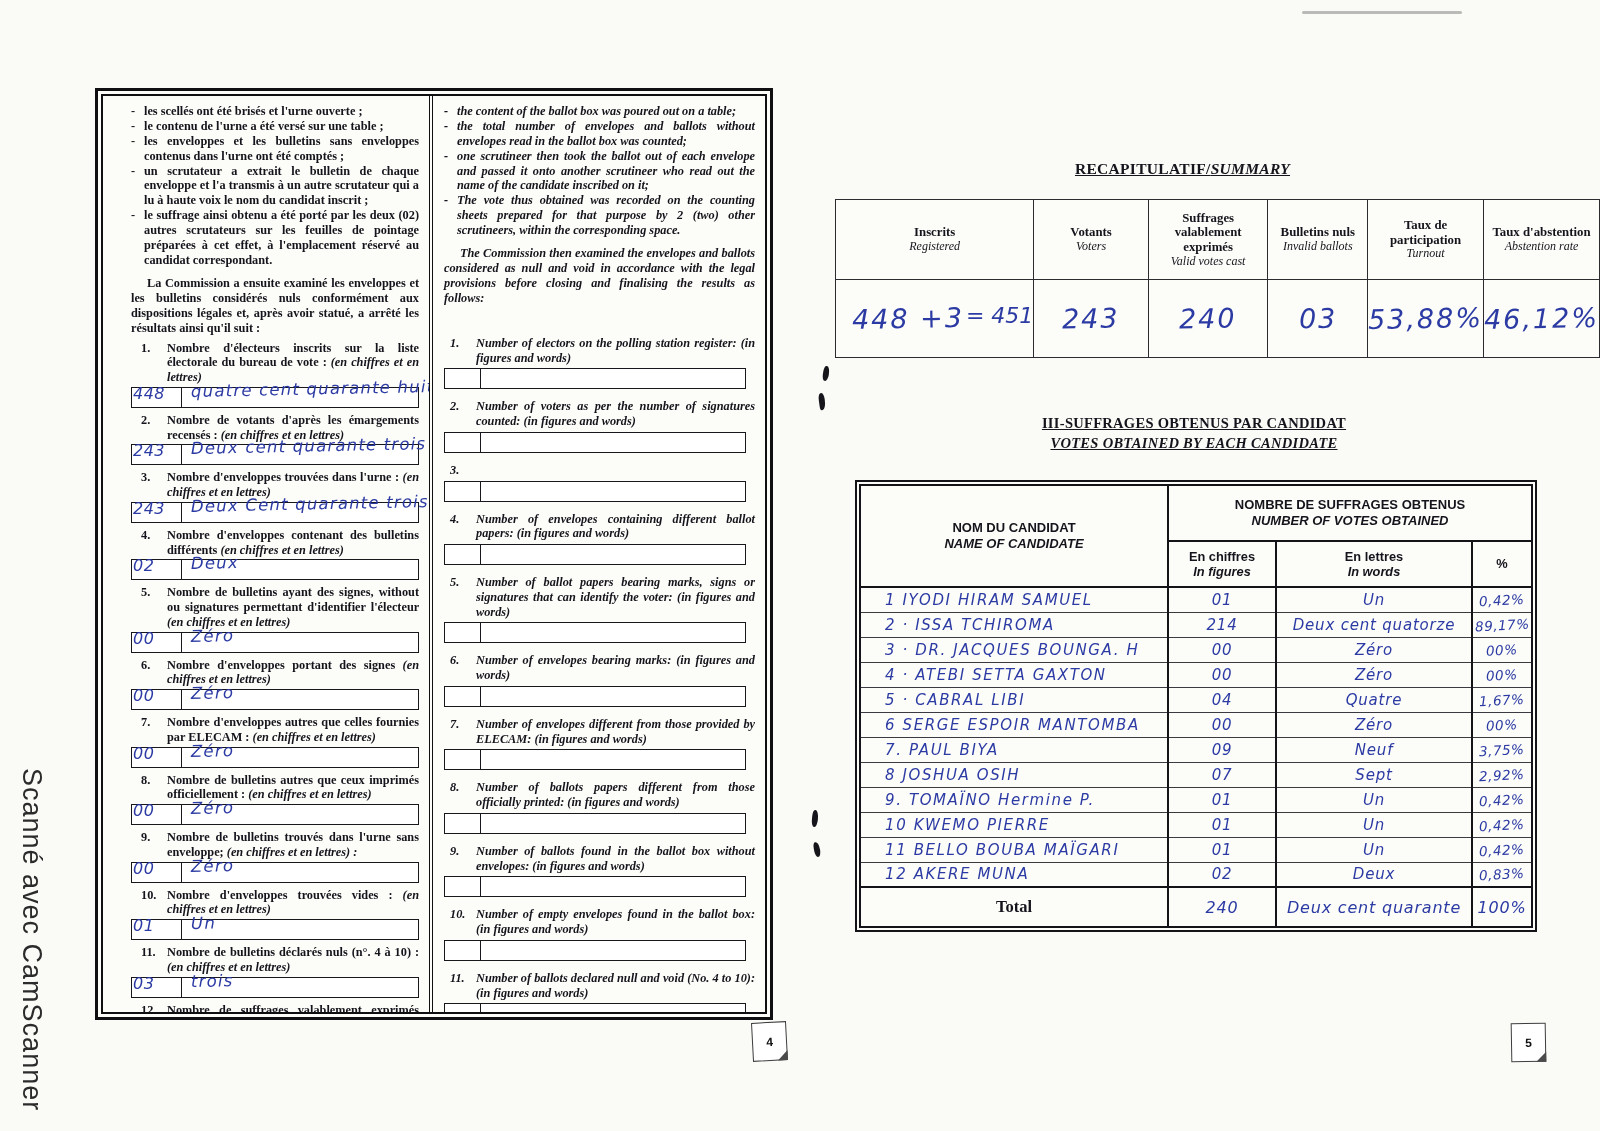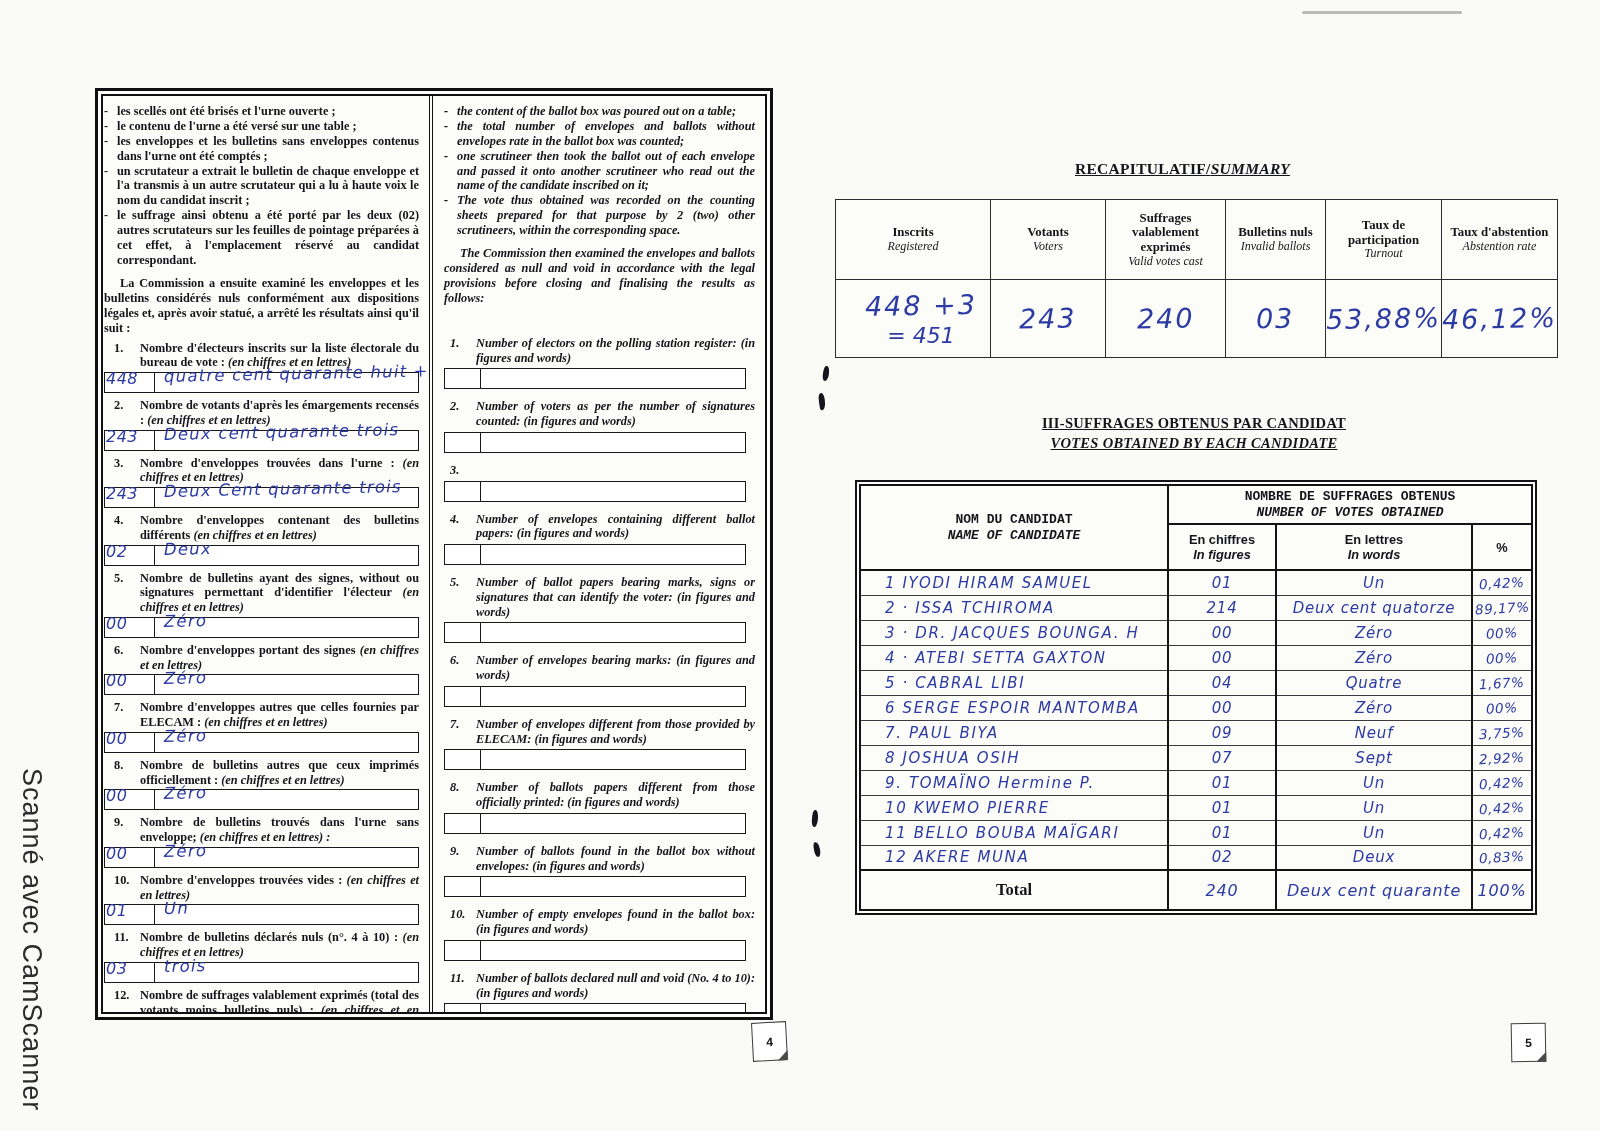--- a/index.html
+++ b/index.html
@@ -16,21 +16,21 @@
   .mark { position:absolute; background:#15151b; border-radius:40% 60% 50% 50%; }
   .m1 { left:823px; top:366px; width:6px; height:15px; transform:rotate(10deg); }
   .m2 { left:819px; top:393px; width:6px; height:17px; transform:rotate(-8deg); border-radius:50% 50% 70% 30%; }
   .m3 { left:812px; top:810px; width:6px; height:17px; transform:rotate(6deg); }
   .m4 { left:814px; top:842px; width:6px; height:15px; transform:rotate(-10deg); }
 
   
   .form-outer { position:absolute; left:95px; top:88px; width:678px; height:932px;
                 border:3px solid #0f0f12; padding:3px; background:#fcfcf8; }
   .form-inner { border:2px solid #0f0f12; height:100%; display:flex; }
-  .col { padding:8px 10px 4px 1px; overflow:hidden; }
+  .col { padding:8px 10px 4px 28px; overflow:hidden; }
   .col-fr { width:326px; }
   .col-en { flex:1; border-left:4px double #0f0f12; padding-left:11px; }
 
   ul.blist { list-style:none; }
   ul.blist li { position:relative; padding-left:13px; font-weight:bold; font-size:12.3px; line-height:1.21; text-align:justify; }
   ul.blist li::before { content:"-"; position:absolute; left:0; top:0; }
   .para { font-weight:bold; font-size:12.3px; line-height:1.22; text-align:justify; text-indent:16px; margin-top:8px; }
   .col-en ul.blist li, .col-en .para { font-style:italic; }
 
   .q { display:flex; font-weight:bold; font-size:12.3px; line-height:1.2; margin-top:5px; }
@@ -57,32 +57,32 @@
   .sum-title span { text-decoration:underline; }
   .sum-title .en { font-style:italic; }
 
   .sum-table { position:absolute; left:835px; top:199px; border-collapse:collapse; table-layout:fixed; background:#fcfcf8; }
   .sum-table th, .sum-table td { border:1.7px solid #2b2b30; }
   .sum-table th { height:80px; vertical-align:middle; padding:4px 6px; font-size:12.8px; }
   .sum-table th .fr { display:block; font-weight:bold; line-height:1.15; }
   .sum-table th .en { display:block; font-style:italic; font-weight:normal; font-size:12px; line-height:1.15; }
   .sum-table td { height:78px; vertical-align:middle; text-align:center; }
   .hw-lg { font-size:27px; letter-spacing:2px; display:inline-block; transform:rotate(-1deg); }
-  .reg-wrap { display:flex; flex-direction:column; align-items:center; padding-left:16px; gap:2px; }
+  .reg-wrap { display:flex; flex-direction:row; align-items:flex-start; padding-left:16px; gap:2px; }
   .reg-wrap .l2 { font-size:22px; }
 
   .votes-title { position:absolute; left:858px; top:414px; width:672px; text-align:center; font-weight:bold; font-size:14.5px; line-height:1.35; }
   .votes-title .l1 { text-decoration:underline; letter-spacing:.3px; }
   .votes-title .l2 { text-decoration:underline; font-style:italic; letter-spacing:.3px; }
 
   .cand-wrap { position:absolute; left:855px; top:480px; border:2px solid #131318; padding:2px; background:#fcfcf8; }
   .cand-table { border-collapse:collapse; table-layout:fixed; width:672px; font-family:"Liberation Sans", sans-serif; }
   .cand-table th { border:2px solid #131318; font-size:13px; line-height:1.2; padding:3px; }
   .cand-table th .en { font-style:italic; }
-  .cand-table thead tr:first-child th { height:39px;font-family:Liberation Mono, monospace; }
+  .cand-table thead tr:first-child th { height:56px; }
   .cand-table tr.sub th { height:46px; font-size:12.8px; }
   .cand-table tbody td { border-left:2px solid #131318; border-right:2px solid #131318;
                          border-top:1px solid #3a3a40; border-bottom:1px solid #3a3a40;
                          height:25px; overflow:visible; position:relative; }
   .cand-table tbody td.c-name { padding-left:24px; }
   .cand-table tbody td.c-fig, .cand-table tbody td.c-pct { text-align:center; }
   .cand-table tbody td.c-words { text-align:center; }
   .cand-table .hw { font-size:15px; letter-spacing:.8px; }
   .cand-table td.c-name .hw { letter-spacing:1.6px; }
   .cand-table td.c-pct .hw { font-size:13.5px; display:inline-block; transform:rotate(-3deg); letter-spacing:.5px; }
@@ -265,21 +265,21 @@
               </div>
               <div class="answords">
                 <span class="hw">Deux cent quarante</span>
               </div>
             </div>
           </div>
       </div>
       <div class="col col-en">
         <ul class="blist" id="en-bullets">
             <li>the content of the ballot box was poured out on a table;</li>
-            <li>the total number of envelopes and ballots without envelopes rate in the ballot box was counted;</li>
+            <li>the total number of envelopes and ballots without envelopes read in the ballot box was counted;</li>
             <li>one scrutineer then took the ballot out of each envelope and passed it onto another scrutineer who read out the name of the candidate inscribed on it;</li>
             <li>The vote thus obtained was recorded on the counting sheets prepared for that purpose by 2 (two) other scrutineers, within the corresponding space.</li>
           </ul>
         <p class="para">The Commission then examined the envelopes and ballots considered as null and void in accordance with the legal provisions before closing and finalising the results as follows:</p>
         <div id="en-items">
             <div class="q">
               <span class="qnum">1.</span>
               <span class="qtext">Number of electors on the polling station register: (in figures and words)</span>
             </div>
             <div class="ansrow">

